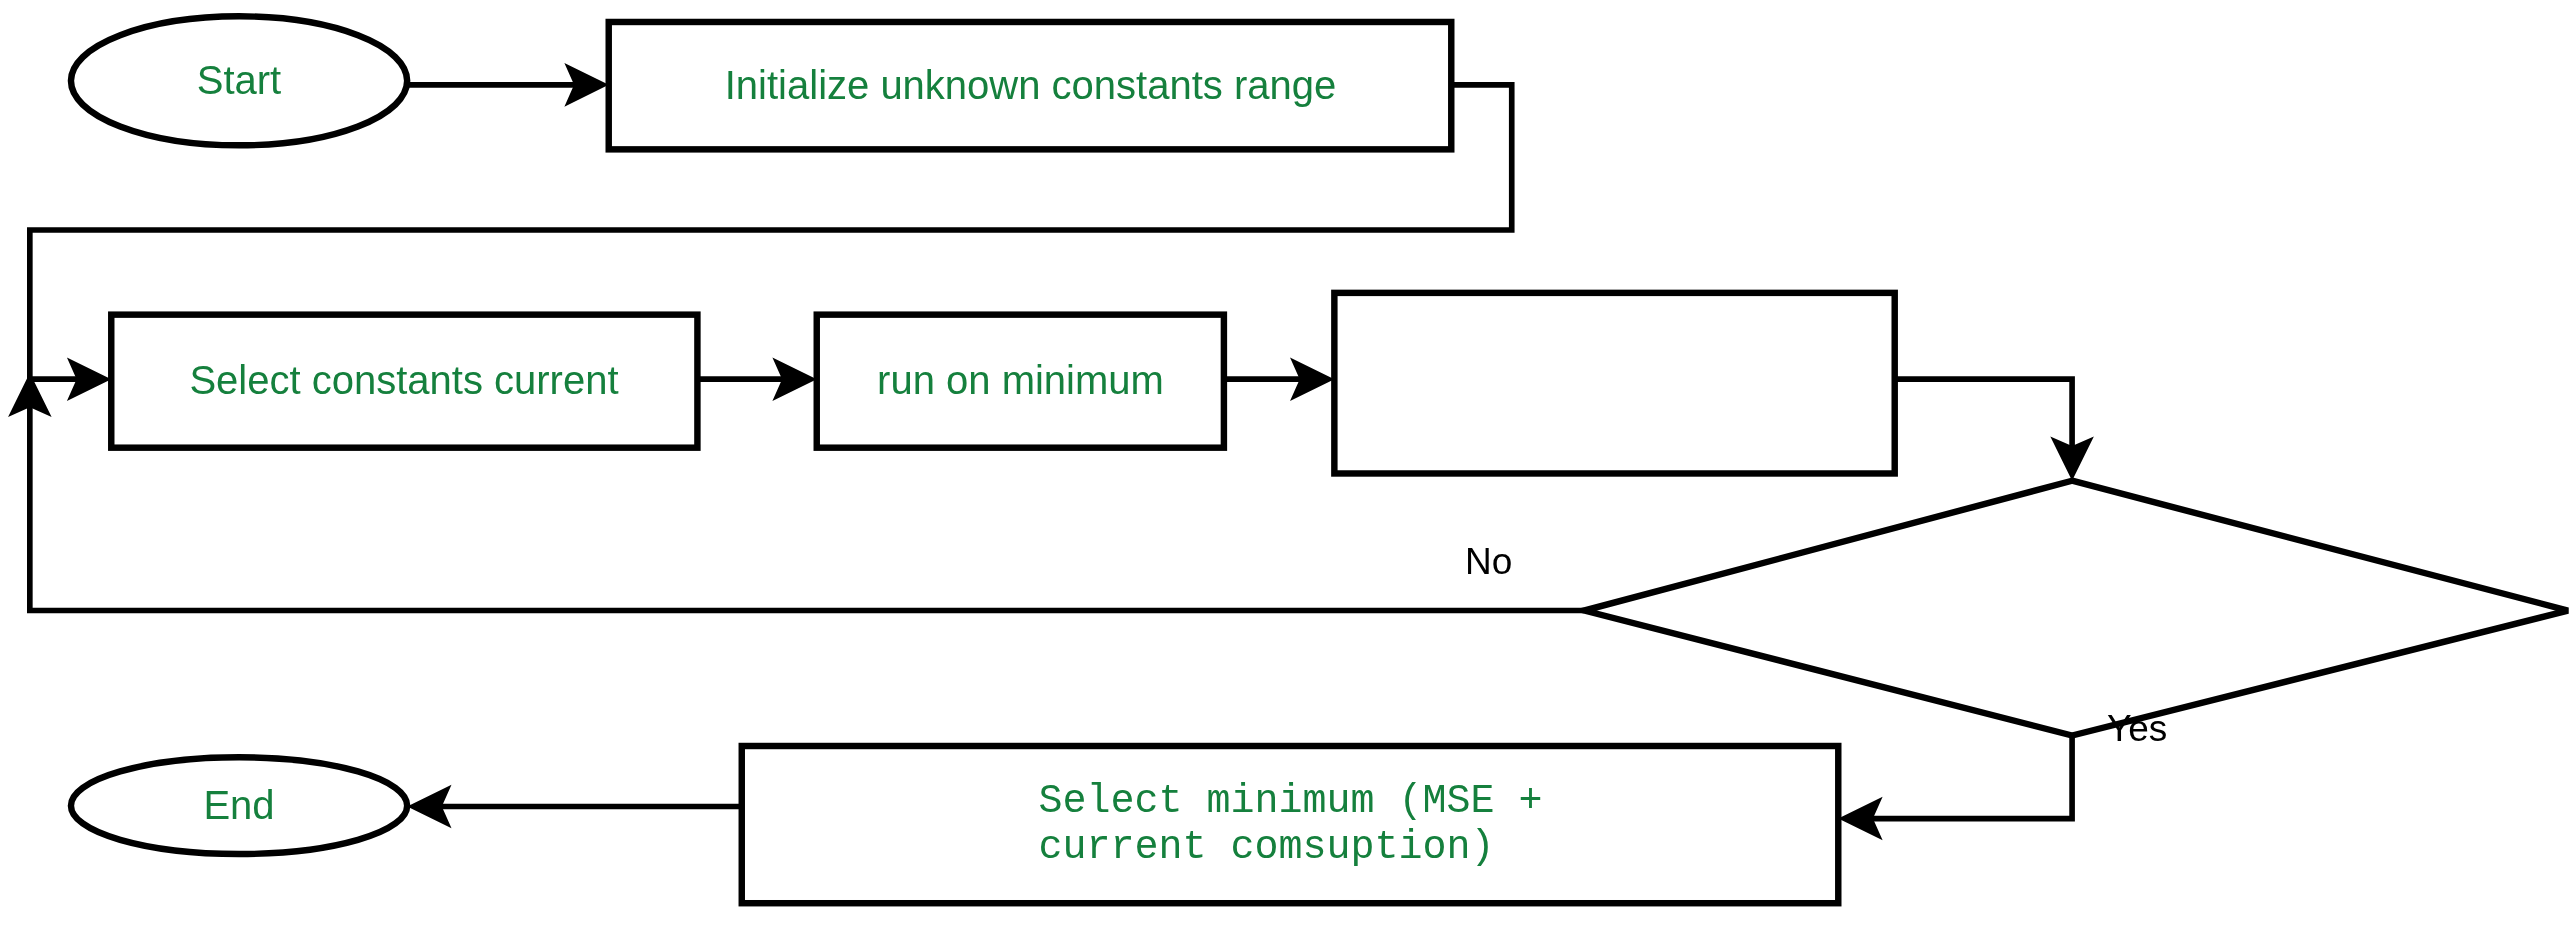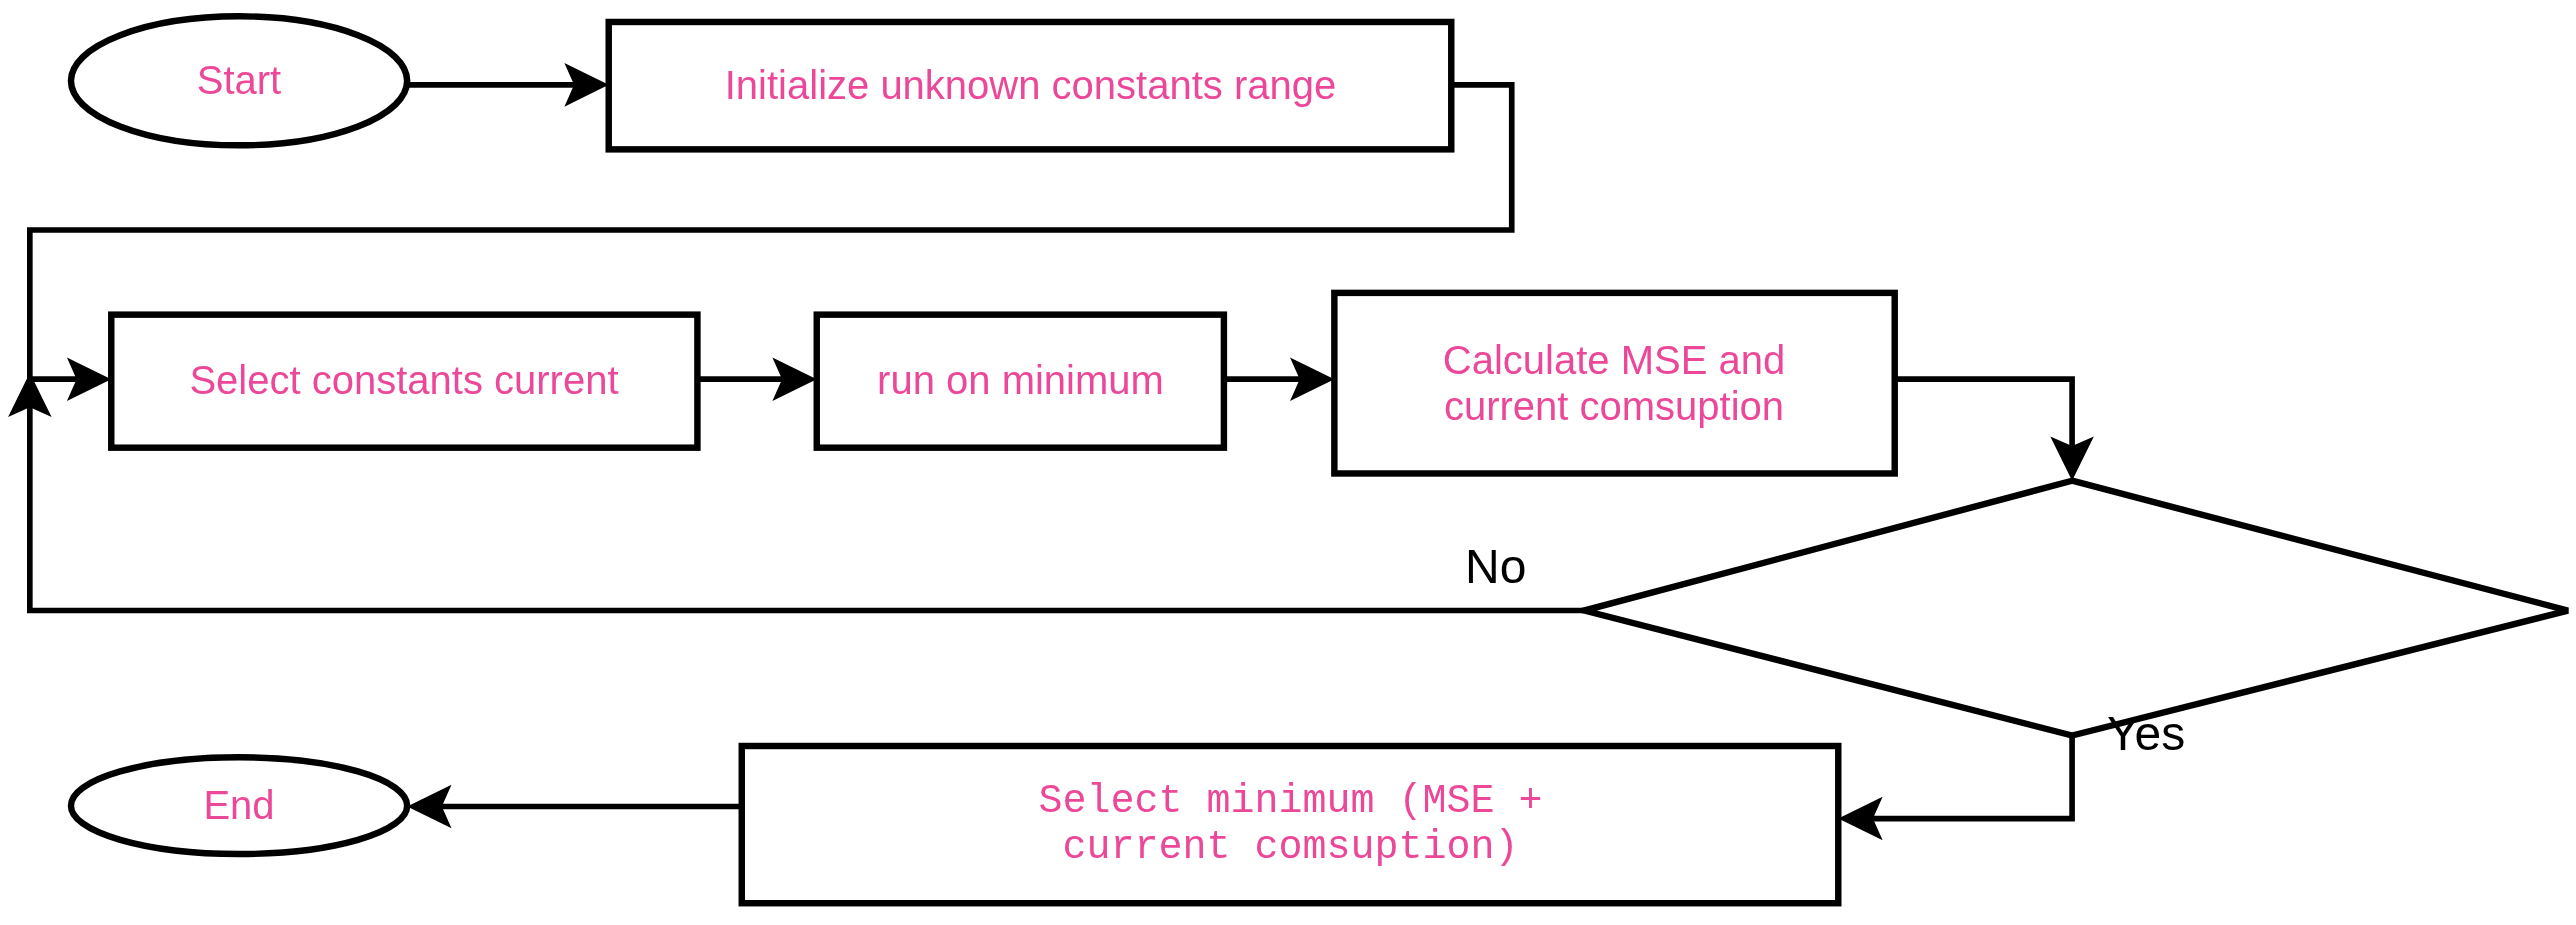--- a/index.html
+++ b/index.html
@@ -23,33 +23,32 @@
     left: 0;
     top: 0;
     width: 2576px;
     height: 926px;
   }
   .node-text {
     position: absolute;
     display: flex;
     align-items: center;
     justify-content: center;
-    text-align: center;
-    color: #ec4899;
+    color: #15803d;
     font-family: "Liberation Sans", sans-serif;
     font-size: 40px;
     line-height: 1.14;
     white-space: pre-line;
     pointer-events: none;
   }
   .edge-label {
     position: absolute;
     color: #000000;
     font-family: "Liberation Sans", sans-serif;
-    font-size: 48px;
+    font-size: 37px;
     line-height: 1;
     white-space: nowrap;
   }
   .shape-stroke {
     fill: none;
     stroke: #000000;
   }
   .conn {
     fill: none;
     stroke: #000000;
@@ -128,22 +127,20 @@
   </svg>
 
   <div class="node-text" style="left:71px; top:16px; width:336px; height:129px;">Start</div>
 
   <div class="node-text" style="left:609px; top:22px; width:843px; height:127px;">Initialize unknown constants range</div>
 
   <div class="node-text" style="left:111px; top:314px; width:586px; height:133px;">Select constants current</div>
 
   <div class="node-text" style="left:817px; top:314px; width:407px; height:133px;">run on minimum</div>
 
-  <div class="node-text" style="left:1334px; top:293px; width:560px; height:181px;">Calculate MSE and
-current comsuption</div>
 
 
   <div class="node-text" style="left:742px; top:746px; width:1097px; height:157px;font-family:Liberation Mono, monospace;">Select minimum (MSE +
 current comsuption)</div>
 
   <div class="node-text" style="left:71px; top:757px; width:336px; height:97px;">End</div>
 
   <div class="edge-label" style="left:1465px; top:543px;">No</div>
 
   <div class="edge-label" style="left:2107px; top:710px;">Yes</div>

